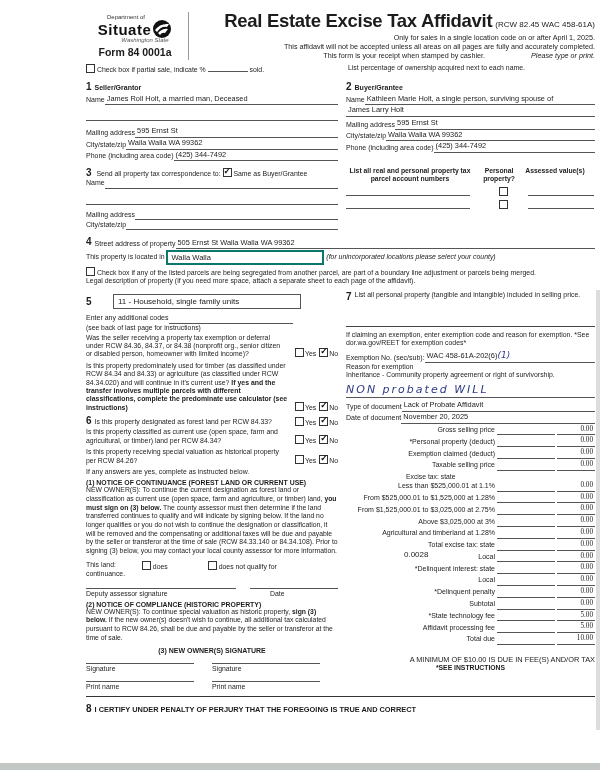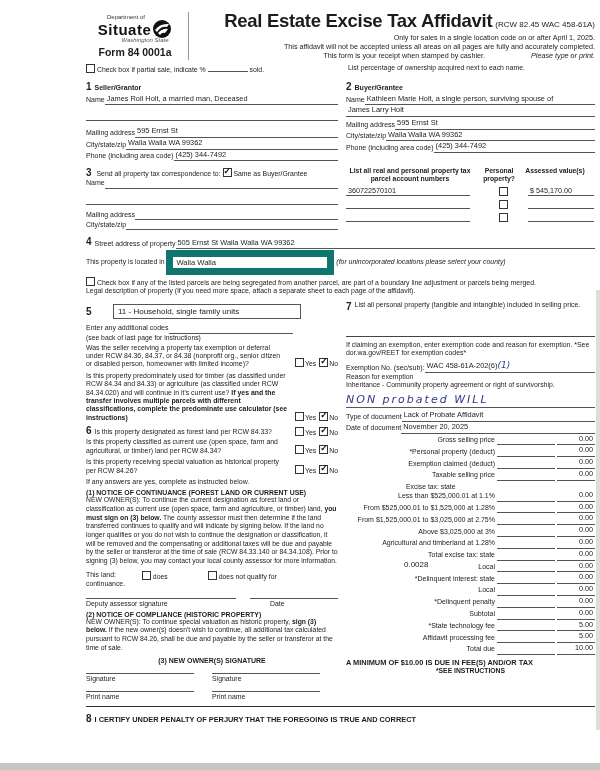--- a/index.html
+++ b/index.html
@@ -48,34 +48,34 @@
   
   .ptable{flex:1;margin-left:8px;font-size:6.8px;}
   .phead{display:flex;font-weight:bold;text-align:center;line-height:1.15;}
   .ph1{width:128px;}.ph2{width:50px;}.ph3{width:62px;}
   .prow{display:flex;align-items:flex-end;margin-top:3px;}
   .pcell1{width:120px;border-bottom:.8px solid #555;margin-right:8px;font-size:7.2px;padding:0 2px;height:9px;}
   .pcell2{width:50px;text-align:center;}
   .pcell3{width:62px;border-bottom:.8px solid #555;font-size:7.2px;padding:0 2px;height:9px;}
 
   
-  .located-box{display:inline-block;border:7px solid #0f766e;width:148px;font-size:7.6px;padding:1px 3px;vertical-align:middle;}
+  .located-box{display:inline-block;border:2px solid #0f766e;width:148px;font-size:7.6px;padding:1px 3px;vertical-align:middle;}
   .legal-box{border:1px solid #555;min-height:46px;font-size:7.3px;line-height:1.5;padding:3px 5px;margin-top:2px;}
 
   
   .code-box{display:inline-block;border:1px solid #555;width:178px;font-size:8px;padding:2px 4px;vertical-align:middle;}
 
   
   .mrow{display:flex;align-items:flex-end;font-size:7px;line-height:1.5;position:relative;}
   .mlabel{margin-left:auto;white-space:nowrap;}
   .mlead{width:58px;border-bottom:.8px solid #555;margin:0 2px;}
-  .mval{width:36px;border-bottom:.8px solid #555;text-align:right;font-size:7.2px;padding-right:2px;}
+  .mval{width:36px;border-bottom:.8px solid #555;text-align:right;font-size:7.2px;padding-right:2px;font-family:Liberation Serif, serif;}
   .mprefix{position:absolute;left:58px;bottom:1px;font-size:8px;}
   .excise-hd{font-size:6.8px;margin:2px 0 0 60px;}
-  .min-due{font-size:7.4px;font-weight:bold;text-align:left;margin-top:3px;}
+  .min-due{font-size:7.4px;font-weight:normal;text-align:right;margin-top:10px;}
   .see-instr{font-size:6.8px;font-weight:bold;text-align:center;}
 
   
   .notice-t{font-size:6.9px;font-weight:bold;margin-top:4px;}
   .notice-b{font-size:6.8px;line-height:1.28;}
   .center-bold{font-size:7px;font-weight:bold;text-align:center;margin-top:5px;}
   .sigpair{display:flex;margin-top:9px;font-size:6.9px;}
   .sigpair .half{flex:1;border-top:.8px solid #555;margin-right:18px;padding-top:1px;}
 
   
@@ -190,25 +190,20 @@
           <span class="fval"></span>
         </div>
     </div>
     <div class="ptable">
       <div class="phead">
         <div class="ph1">List all real and personal property tax parcel account numbers</div>
         <div class="ph2">Personal property?</div>
         <div class="ph3">Assessed value(s)</div>
       </div>
       <div class="prow">
-        <div class="pcell1">360722570101</div>
-        <div class="pcell2"><span class="cb"></span></div>
-        <div class="pcell3">$ 545,170.00</div>
-      </div>
-      <div class="prow">
         <div class="pcell1"></div>
         <div class="pcell2"><span class="cb"></span></div>
         <div class="pcell3"></div>
       </div>
       <div class="prow">
         <div class="pcell1"></div>
         <div class="pcell2"><span class="cb"></span></div>
         <div class="pcell3"></div>
       </div>
     </div>

